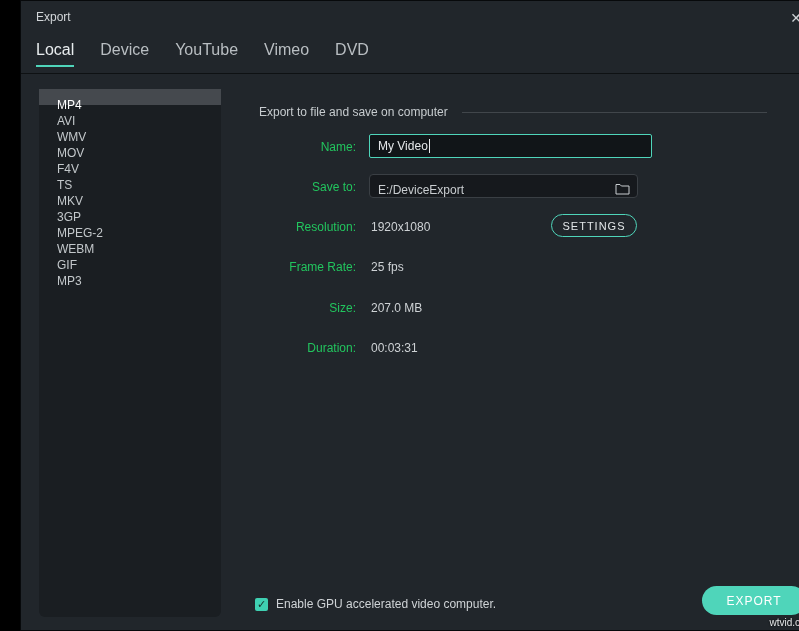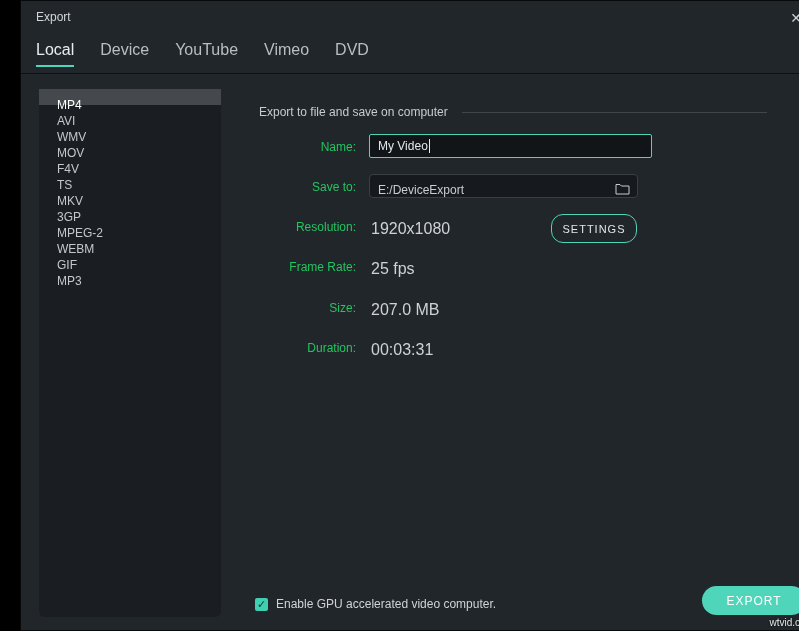--- a/index.html
+++ b/index.html
@@ -40,40 +40,40 @@
 
   
   .heading-row { position:absolute; left:238px; top:104px; width:508px; display:flex; align-items:center; }
   .heading { font-size:12px; color:#c7cccf; white-space:nowrap; }
   .heading-line { flex:1; height:1px; background:#41464b; margin-left:14px; }
 
   .field-label {
     position:absolute; left:225px; width:110px; text-align:right;
     font-size:12px; color:#22c55e;
   }
-  .field-value { position:absolute; left:350px; font-size:16px; color:#ced2d5; }
+  .field-value { position:absolute; left:350px; font-size:12px; color:#ced2d5; }
 
   .name-box {
     position:absolute; left:348px; top:133px; width:283px; height:24px;
     background:#111518; border:1px solid #4fd5ba; border-radius:2px;
     display:flex; align-items:center; padding-left:8px; cursor:text;
   }
   .name-box .txt { font-size:12px; color:#e4e7e9; }
   .caret { display:inline-block; width:1px; height:14px; background:#e8eaec; margin-left:1px; }
 
   .save-box {
     position:absolute; left:348px; top:173px; width:269px; height:24px;
     background:#16191d; border:1px solid #3a3f44; border-radius:4px;
     display:flex; align-items:flex-end; padding:0 6px 0 8px; cursor:text;
   }
   .save-box .txt { font-size:12px; color:#c9cdd0; flex:1; }
   .folder-btn { width:18px; height:18px; display:flex; align-items:center; justify-content:center; cursor:pointer; }
 
   .settings-btn {
-    position:absolute; left:530px; top:213px; width:86px; height:29px;
+    position:absolute; left:530px; top:213px; width:86px; height:23px;
     border:1px solid #4fd5ba; border-radius:12px; background:transparent;
     color:#e2e6e8; font-size:11px; letter-spacing:1px; cursor:pointer;
     font-family:"Liberation Sans", sans-serif;
   }
 
   
   .gpu-row { position:absolute; left:234px; top:596px; display:flex; align-items:center; gap:8px; }
   .checkbox {
     width:13px; height:13px; background:#3fd0b2; border-radius:2px;
     display:flex; align-items:center; justify-content:center;

